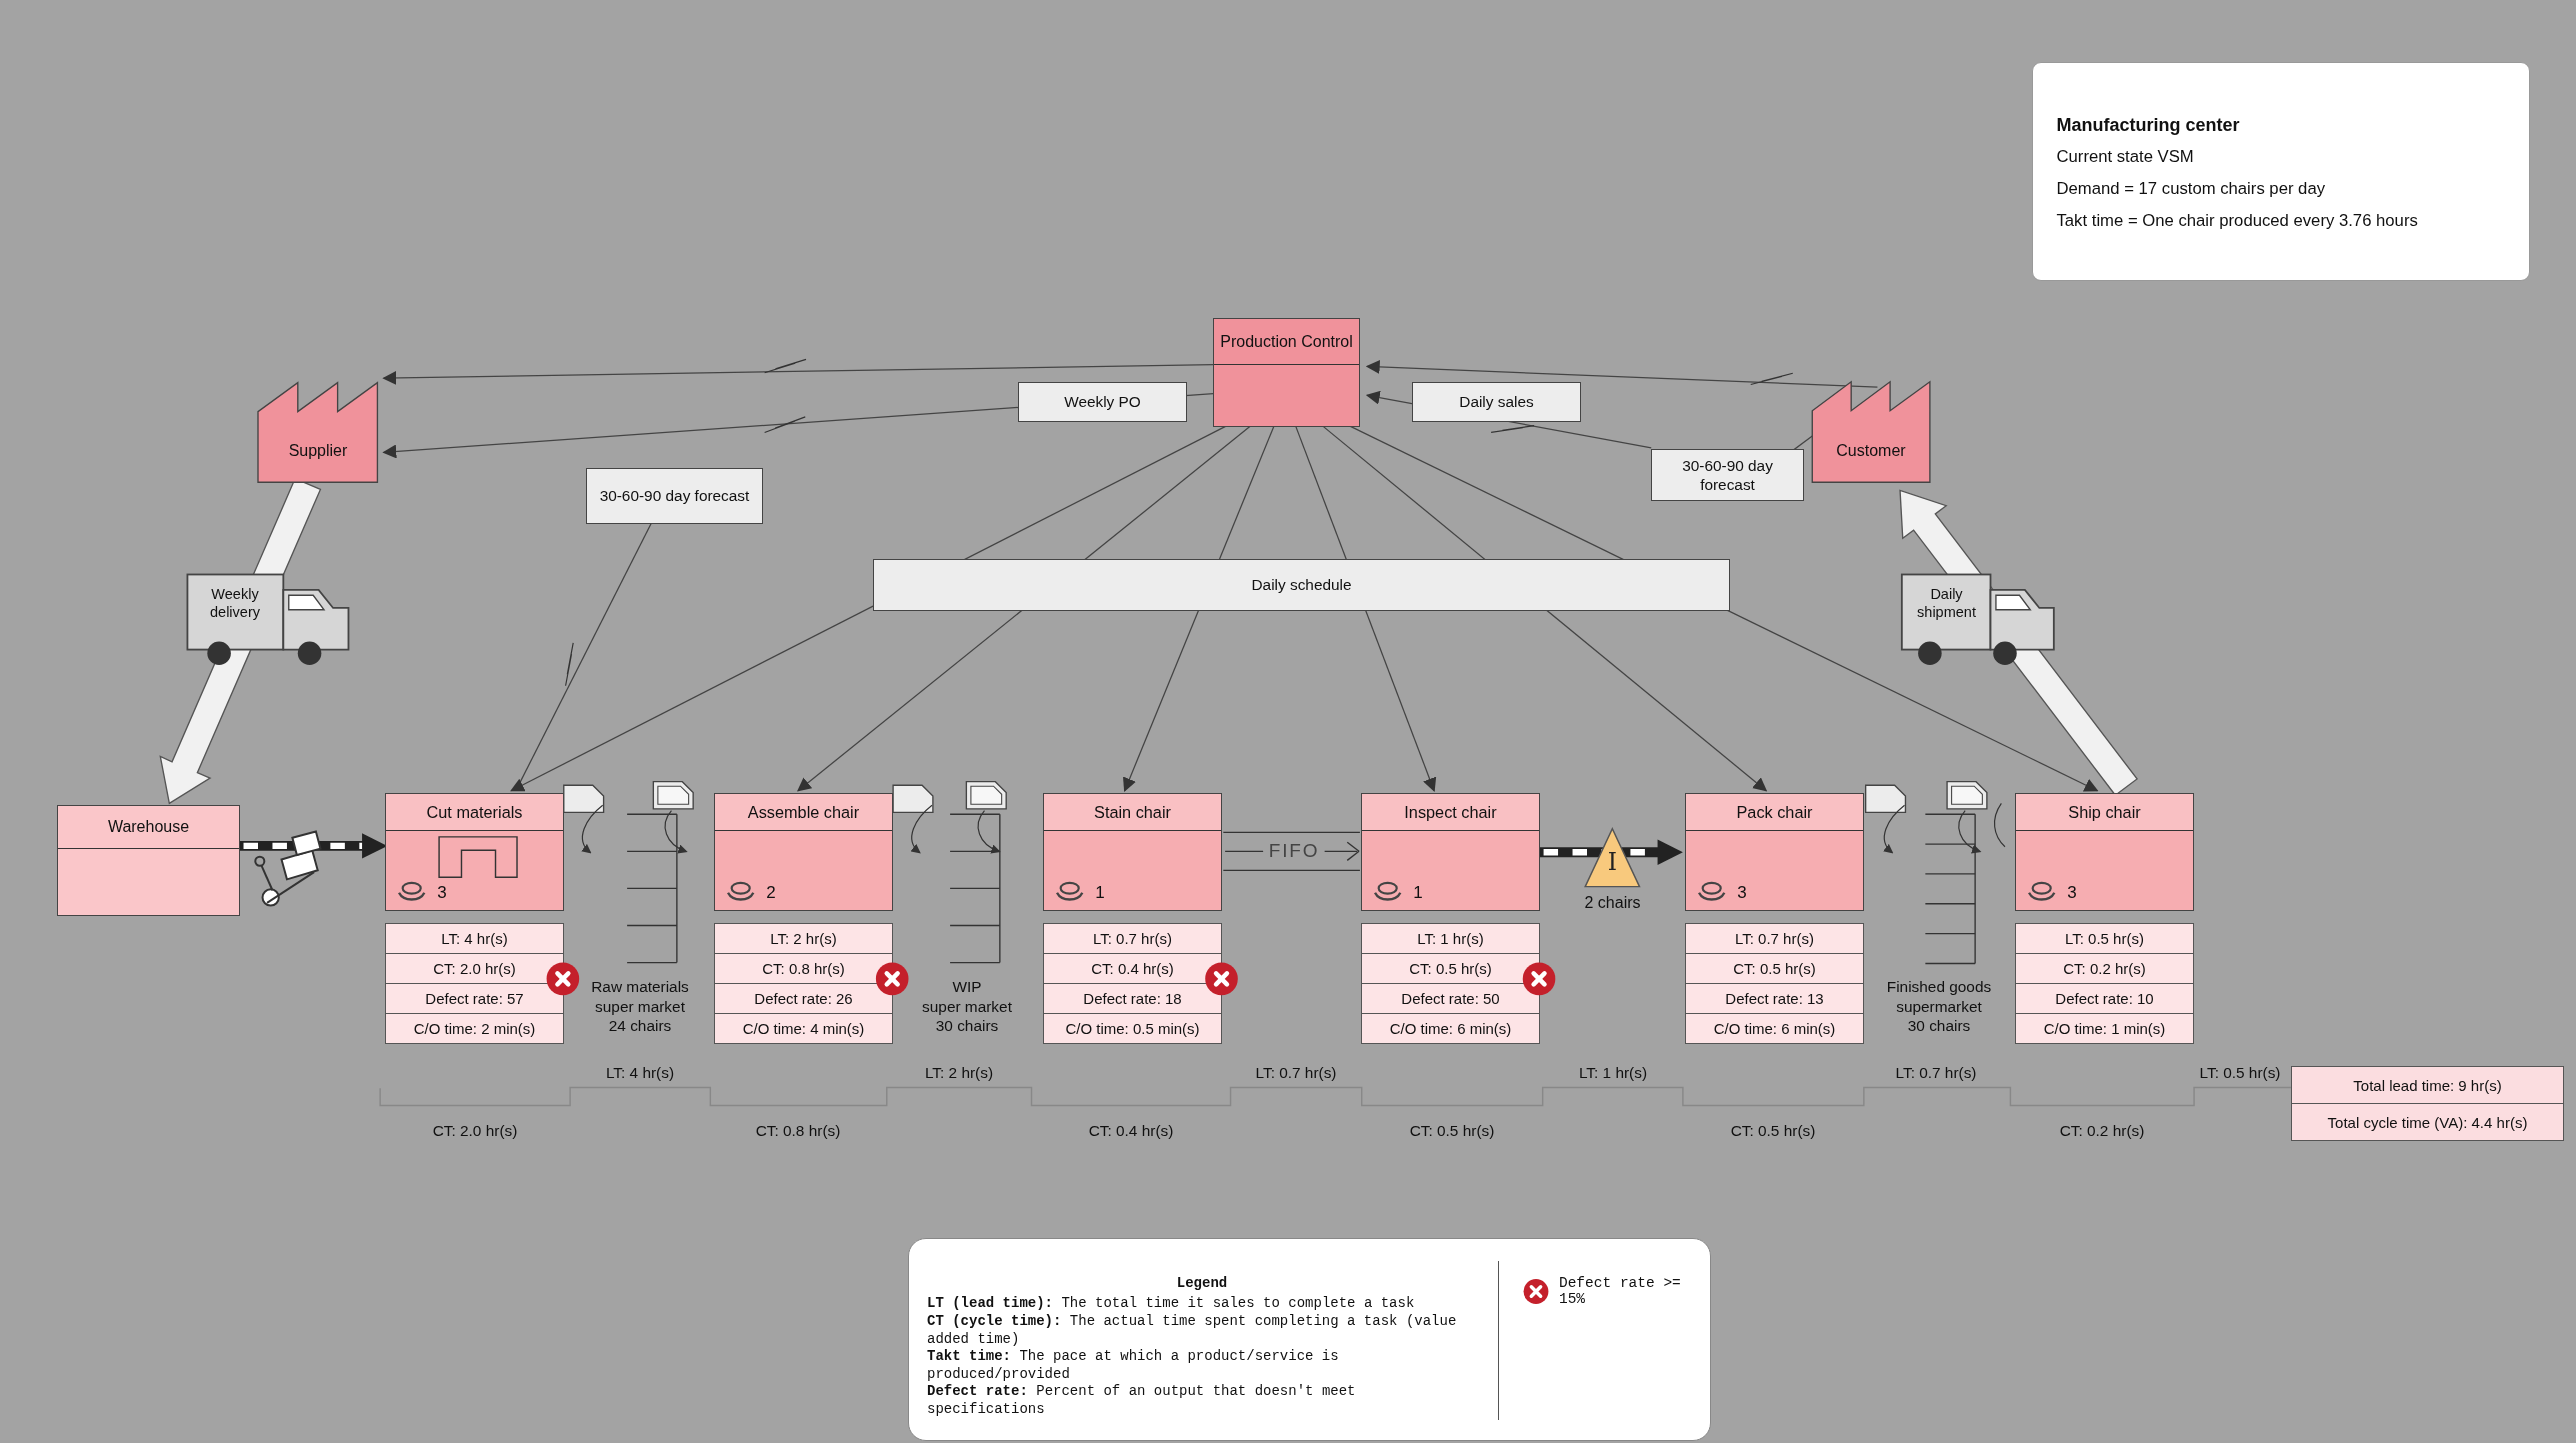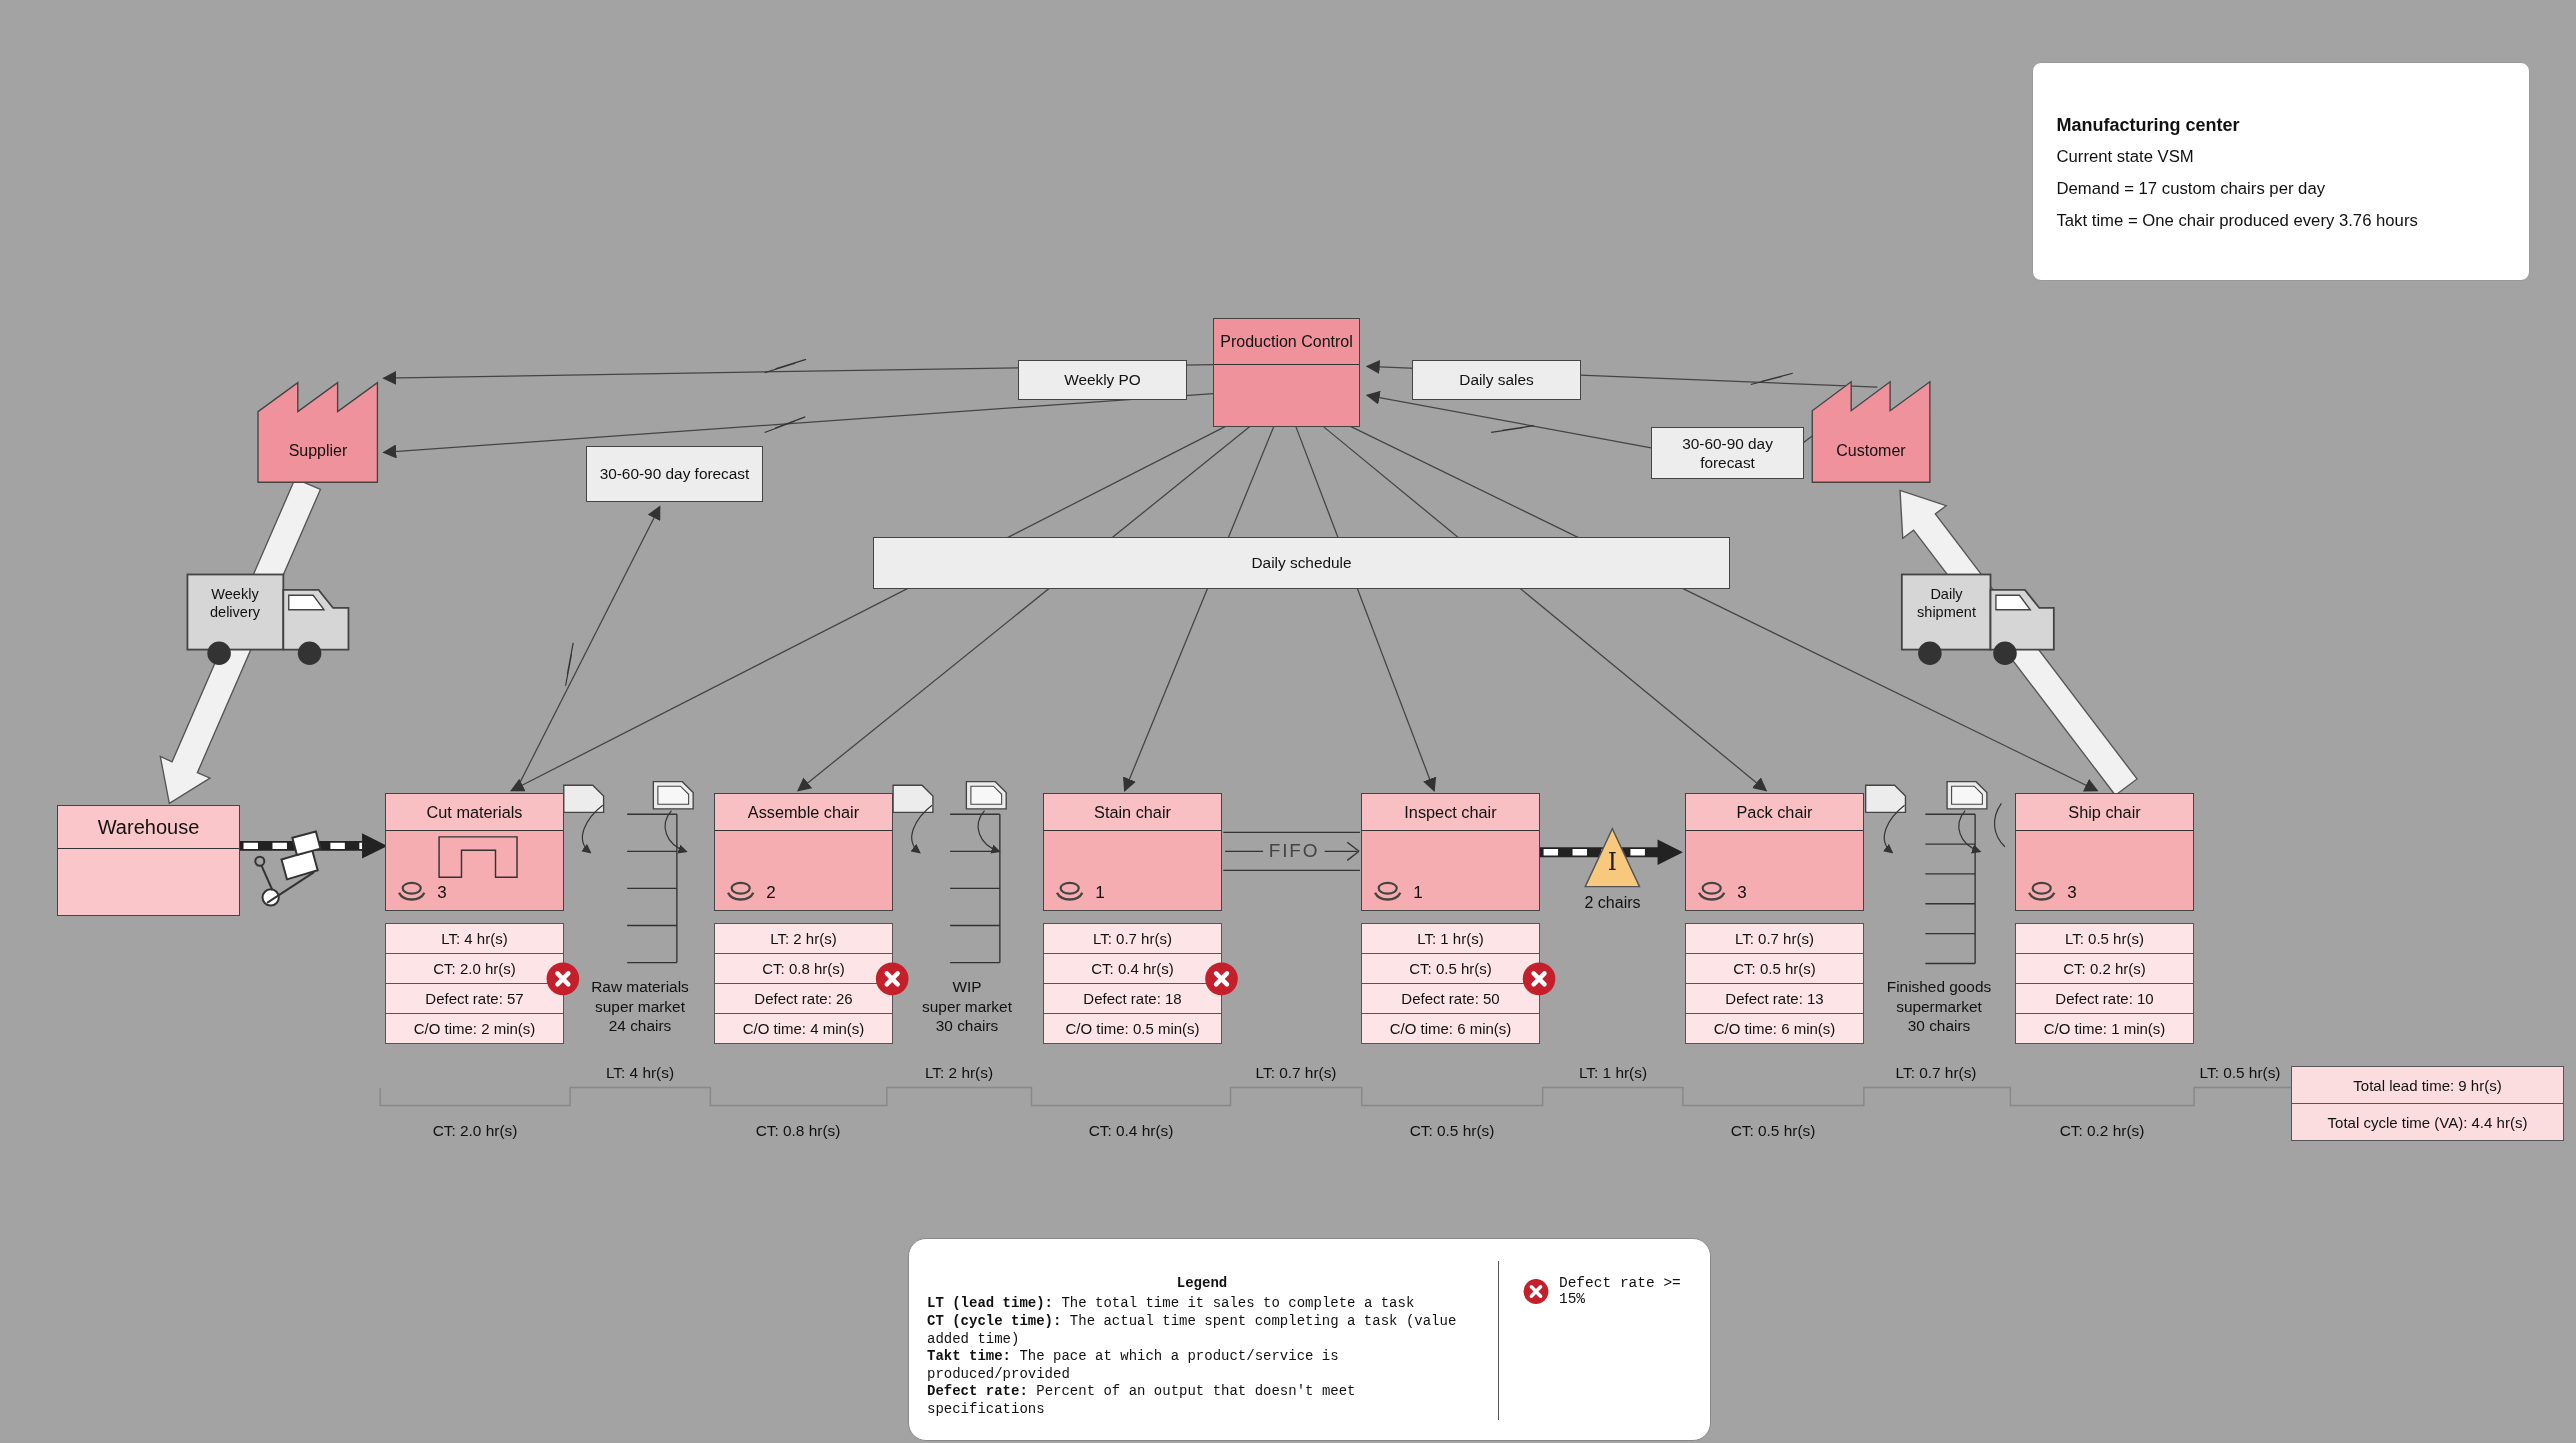--- a/index.html
+++ b/index.html
@@ -6,31 +6,31 @@
   .canvas{position:relative;width:2576px;height:1443px;background:#a3a3a3;overflow:hidden;
           font-family:"Liberation Sans",sans-serif;color:#111;}
   .abs{position:absolute;}
   svg.layer{position:absolute;left:0;top:0;}
   #layerA{z-index:0;}
   .html-layer{z-index:1;}
   #layerB{z-index:2;}
 
   .graybox{position:absolute;background:#ededed;border:1.4px solid #444;
            display:flex;align-items:center;justify-content:center;text-align:center;
-           font-size:15.4px;line-height:1.25;z-index:1;}
+           font-size:15.4px;line-height:1.25;z-index:1;margin-top:22px;}
 
   .pc{position:absolute;left:1213px;top:318px;width:145px;height:107px;z-index:1;
       background:#f0929b;border:1.4px solid #444;}
   .pc-header{height:45px;border-bottom:1.4px solid #333;display:flex;align-items:center;
       justify-content:center;text-align:center;font-size:16px;line-height:1.2;padding:0 1px;}
 
   .warehouse{position:absolute;left:57px;top:805px;width:181px;height:109px;z-index:1;
       background:#fac6c9;border:1.4px solid #444;}
   .wh-header{height:42px;border-bottom:1.4px solid #333;display:flex;align-items:center;
-      justify-content:center;font-size:20px;}
+      justify-content:center;font-size:16px;}
 
   .entity-label{position:absolute;z-index:1;font-size:16px;text-align:center;width:100px;}
 
   .proc{position:absolute;top:793px;width:179px;z-index:1;}
   .proc-box{position:relative;width:179px;height:118px;background:#f6adb1;border:1.4px solid #444;box-sizing:border-box;}
   .proc-header{height:36px;background:#f9c0c3;border-bottom:1.4px solid #333;display:flex;
       align-items:center;justify-content:center;font-size:16.3px;}
   .operator{position:absolute;left:11px;bottom:5.4px;display:flex;align-items:center;gap:7.2px;}
   .op-count{font-size:17px;}
   .proc-table{position:absolute;top:130px;left:0;width:179px;border:0.9px solid #555;box-sizing:border-box;}

